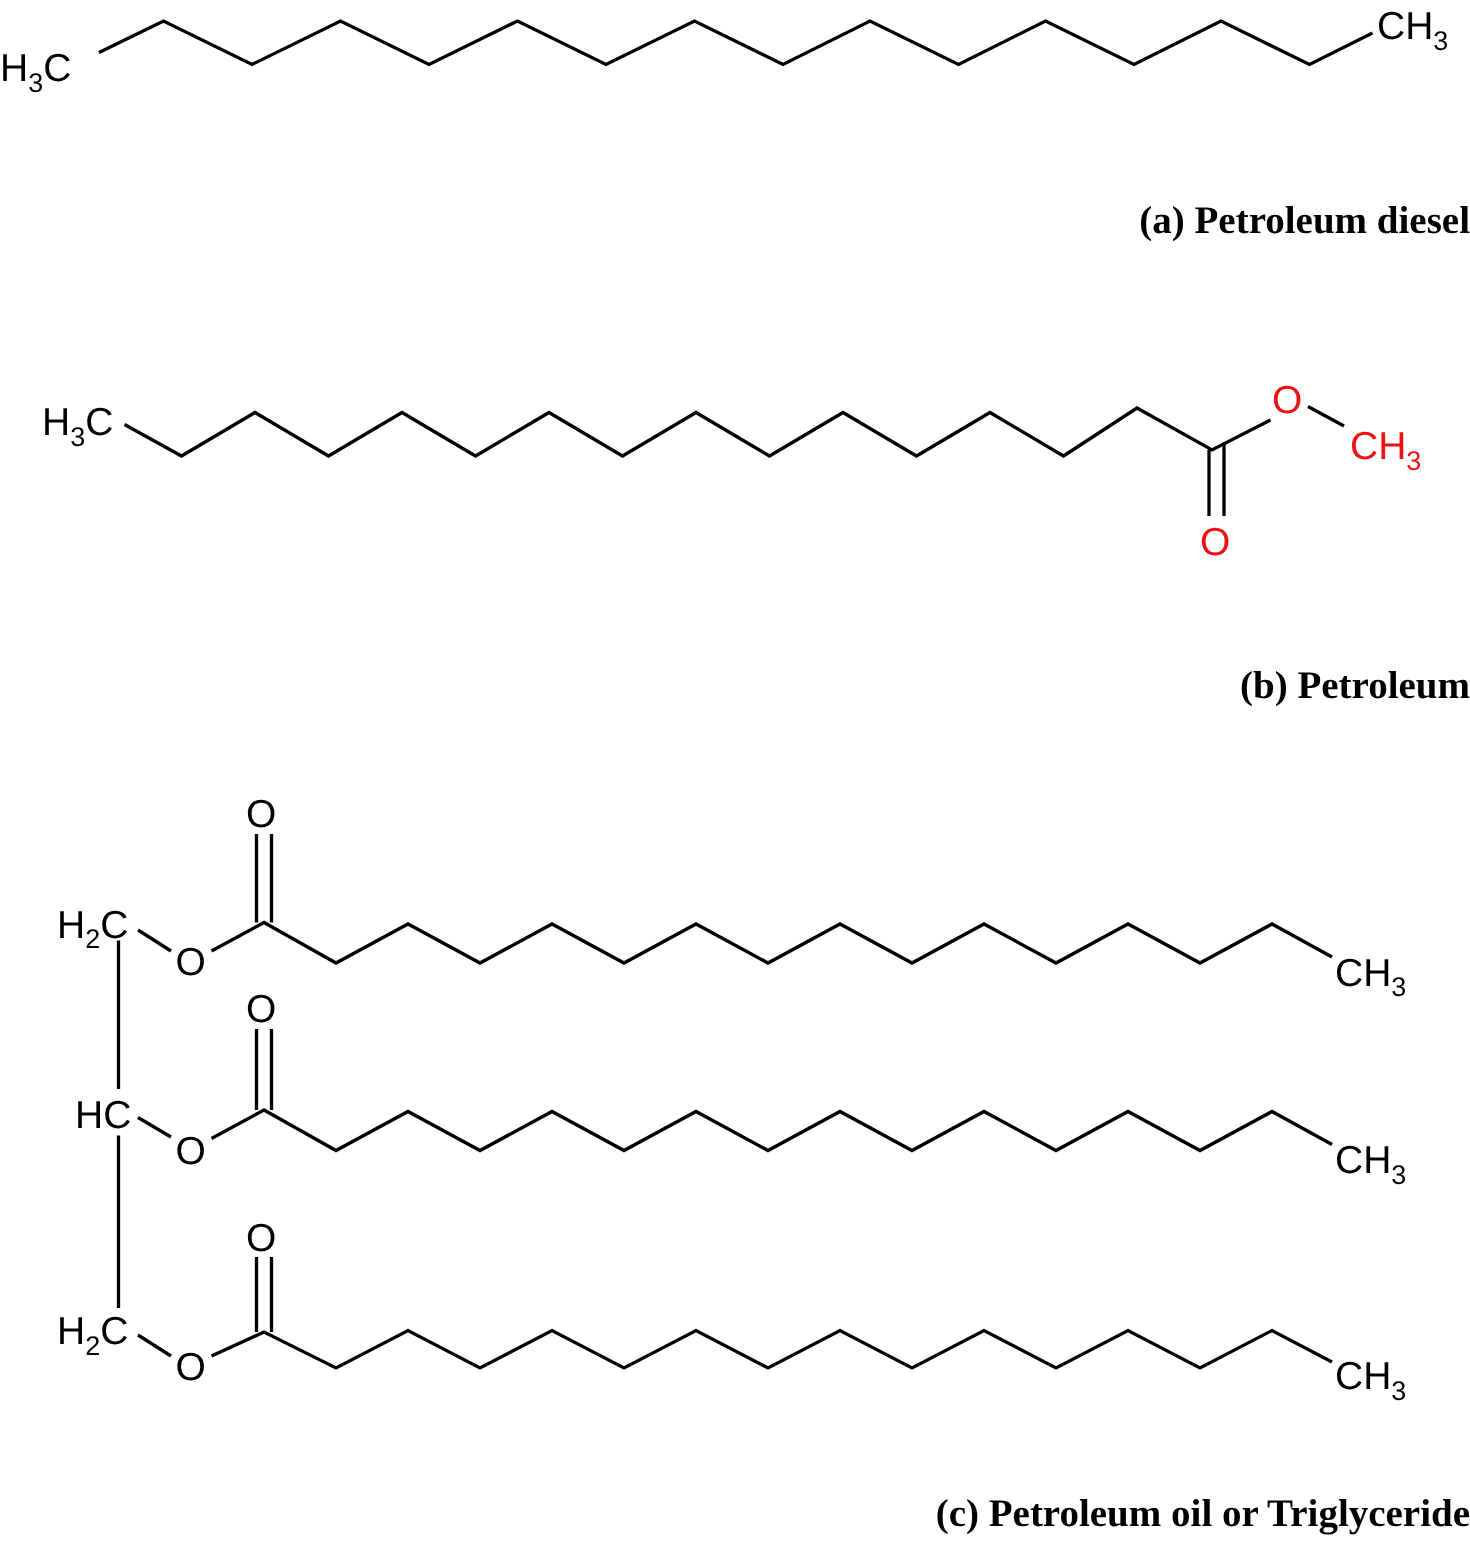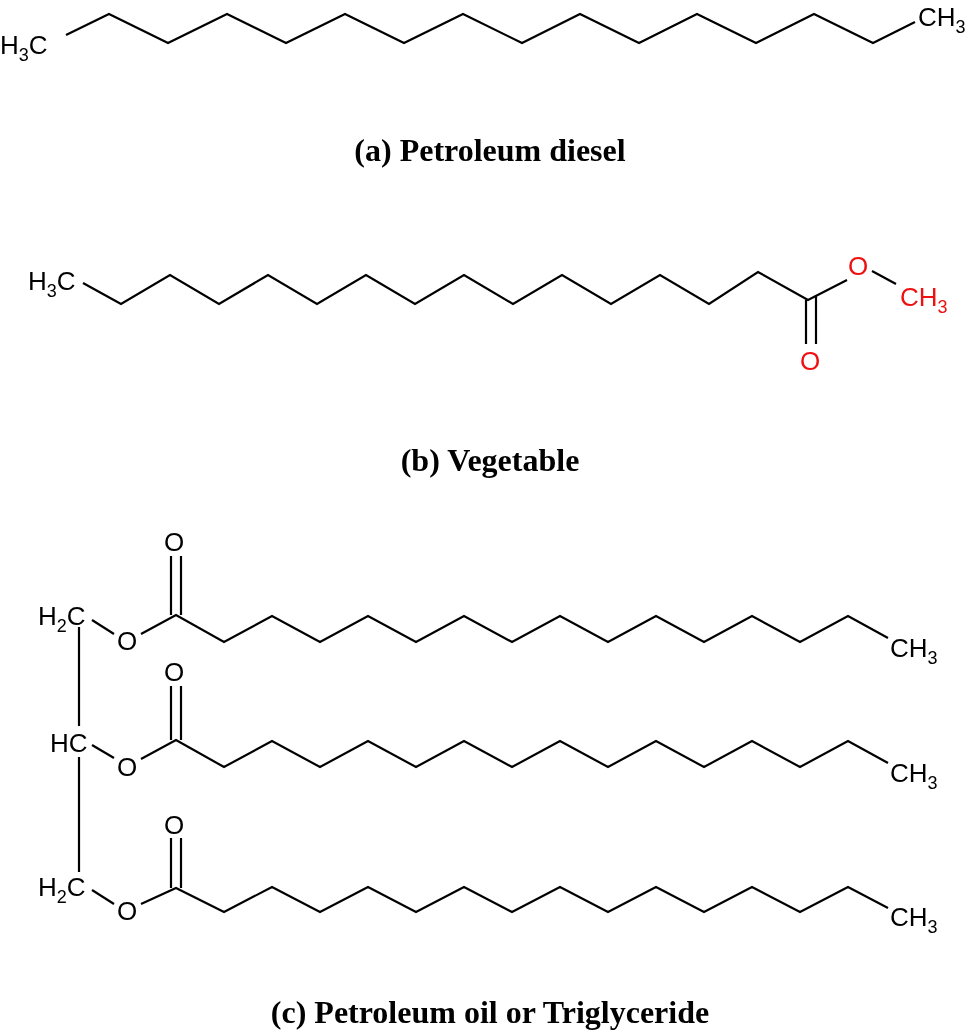--- a/index.html
+++ b/index.html
@@ -1,22 +1,22 @@
 <!DOCTYPE html>
 <html><head>
 <meta charset="utf-8">
 <style>
   html, body { margin: 0; padding: 0; background: #ffffff; }
   body { width: 980px; height: 1032px; position: relative; overflow: hidden; }
   svg.figure { position: absolute; left: 0; top: 0; }
   .bond { stroke: #000; stroke-width: 2.2; fill: none; stroke-linejoin: miter; }
   .atom { font-family: "Liberation Sans", sans-serif; font-size: 26px; fill: #000; }
   .atom-red { fill: #ee1111; }
-  .caption { position: absolute; left: 0; width: 980px; text-align: center;
-             font-family: "Liberation Serif", serif; font-weight: bold; font-size: 32px; color: #000; }
+  .caption { position: absolute; left: 0; width: 980px; text-align: right;
+             font-family: "Liberation Serif", serif; font-weight: bold; font-size: 26px; color: #000; }
 </style>
 </head>
 <body>
 
 <svg class="figure" width="980" height="1032" viewBox="0 0 980 1032" xmlns="http://www.w3.org/2000/svg">
 
   <g>
     <text class="atom" x="0" y="54"><tspan>H</tspan><tspan font-size="18" dy="7">3</tspan><tspan dy="-7">C</tspan></text>
     <polyline class="bond" points="66,35 109,14 168,43 227,14 286,43 345,14 404,43 463,14 522,43 580,14 639,43 697,14 756,43 814,14 873,43 915,22"></polyline>
     <text class="atom" x="918" y="26"><tspan>CH</tspan><tspan font-size="18" dy="7">3</tspan></text>
@@ -69,14 +69,14 @@
       <polyline class="bond" points="141,904 176,888 224,912 272,887 320,912 368,887 416,912 464,887 512,912 560,887 608,912 656,887 704,912 752,887 800,912 848,887 888,908"></polyline>
       <line class="bond" x1="171" y1="888" x2="171" y2="838"></line>
       <line class="bond" x1="181" y1="888" x2="181" y2="838"></line>
       <text class="atom" x="164" y="834">O</text>
       <text class="atom" x="890" y="926"><tspan>CH</tspan><tspan font-size="18" dy="7">3</tspan></text>
     </g>
   </g>
 </svg>
 
 <div class="caption" style="top:132px;">(a) Petroleum diesel</div>
-<div class="caption" style="top:442px;">(b) Vegetable</div>
+<div class="caption" style="top:442px;">(b) Petroleum</div>
 <div class="caption" style="top:994px;">(c) Petroleum oil or Triglyceride</div>
 
 </body></html>

